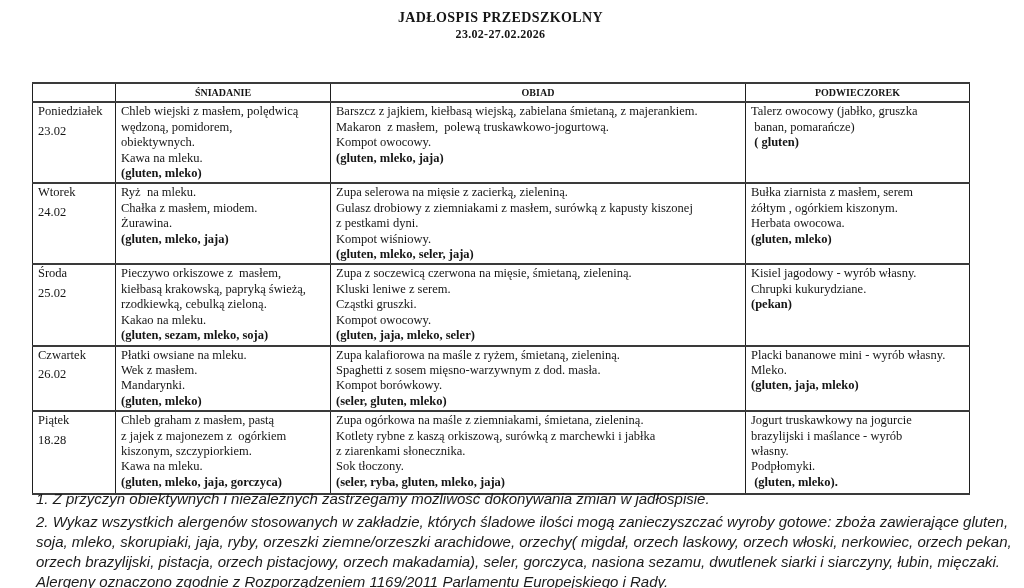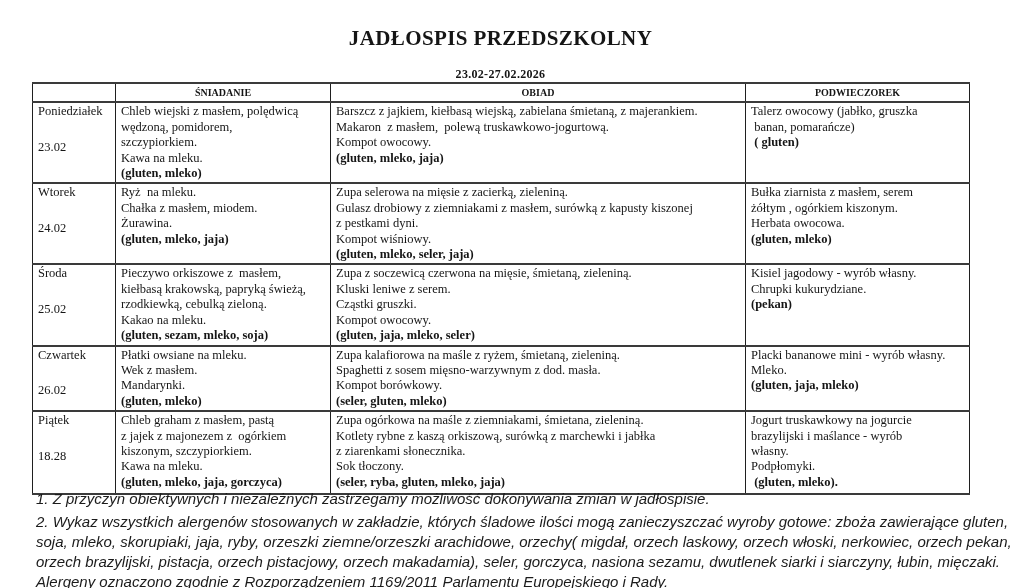--- a/index.html
+++ b/index.html
@@ -2,37 +2,37 @@
 <html lang="pl"><head>
 <meta charset="utf-8">
 <style>
   html,body { margin:0; padding:0; }
   body {
     width:1024px; height:588px; background:#ffffff; overflow:hidden;
     font-family:"Liberation Serif","DejaVu Serif",serif; color:#151515;
     position:relative;
   }
   .title-block { position:absolute; left:32px; top:10px; width:937px; text-align:center; }
-  .title-block h1 { margin:16px; font-size:21px; font-weight:bold; letter-spacing:0.4px; }
+  .title-block h1 { margin:0; font-size:14px; font-weight:bold; letter-spacing:0.4px; }
   .title-block h2 { margin:1px 0 0; font-size:12px; font-weight:bold; letter-spacing:0.3px; }
 
   table.menu {
     position:absolute; left:32px; top:82px; width:937px;
     border-collapse:collapse; table-layout:fixed;
   }
   .menu th, .menu td {
     border-left:1px solid #1f1f1f; border-right:1px solid #1f1f1f;
     border-top:2px solid #3a3a3a; border-bottom:2px solid #3a3a3a;
     vertical-align:top; padding:1px 0 1px 5px;
     font-size:12.5px; line-height:15.4px;
   }
   .menu thead th { font-weight:bold; text-align:center; font-size:10px; padding:1px 2px; }
   .meal, .allergens, .day, .date { white-space:pre-wrap; }
   .allergens { font-weight:bold; }
-  .date { margin-top:20px; }
+  .date { margin-top:4px; }
 
   .footnotes {
     position:absolute; left:36px; top:489px; width:978px;
     font-family:"Liberation Sans","DejaVu Sans",sans-serif;
     font-style:italic; font-size:15px; line-height:1.34; color:#1b1b1b;
   }
   .footnotes p { margin:0 0 3px; }
 </style>
 </head>
 <body>
@@ -59,21 +59,21 @@
   </thead>
   <tbody>
     <tr style="height:80px">
       <td>
         <div class="day">Poniedziałek</div>
         <div class="date">23.02</div>
       </td>
       <td>
         <div class="meal">Chleb wiejski z masłem, polędwicą
 wędzoną, pomidorem,
-szczypiorkiem.
+obiektywnych.
 Kawa na mleku.</div>
         <div class="allergens">(gluten, mleko)</div>
       </td>
       <td>
         <div class="meal">Barszcz z jajkiem, kiełbasą wiejską, zabielana śmietaną, z majerankiem.
 Makaron  z masłem,  polewą truskawkowo-jogurtową.
 Kompot owocowy.</div>
         <div class="allergens">(gluten, mleko, jaja)</div>
       </td>
       <td>

